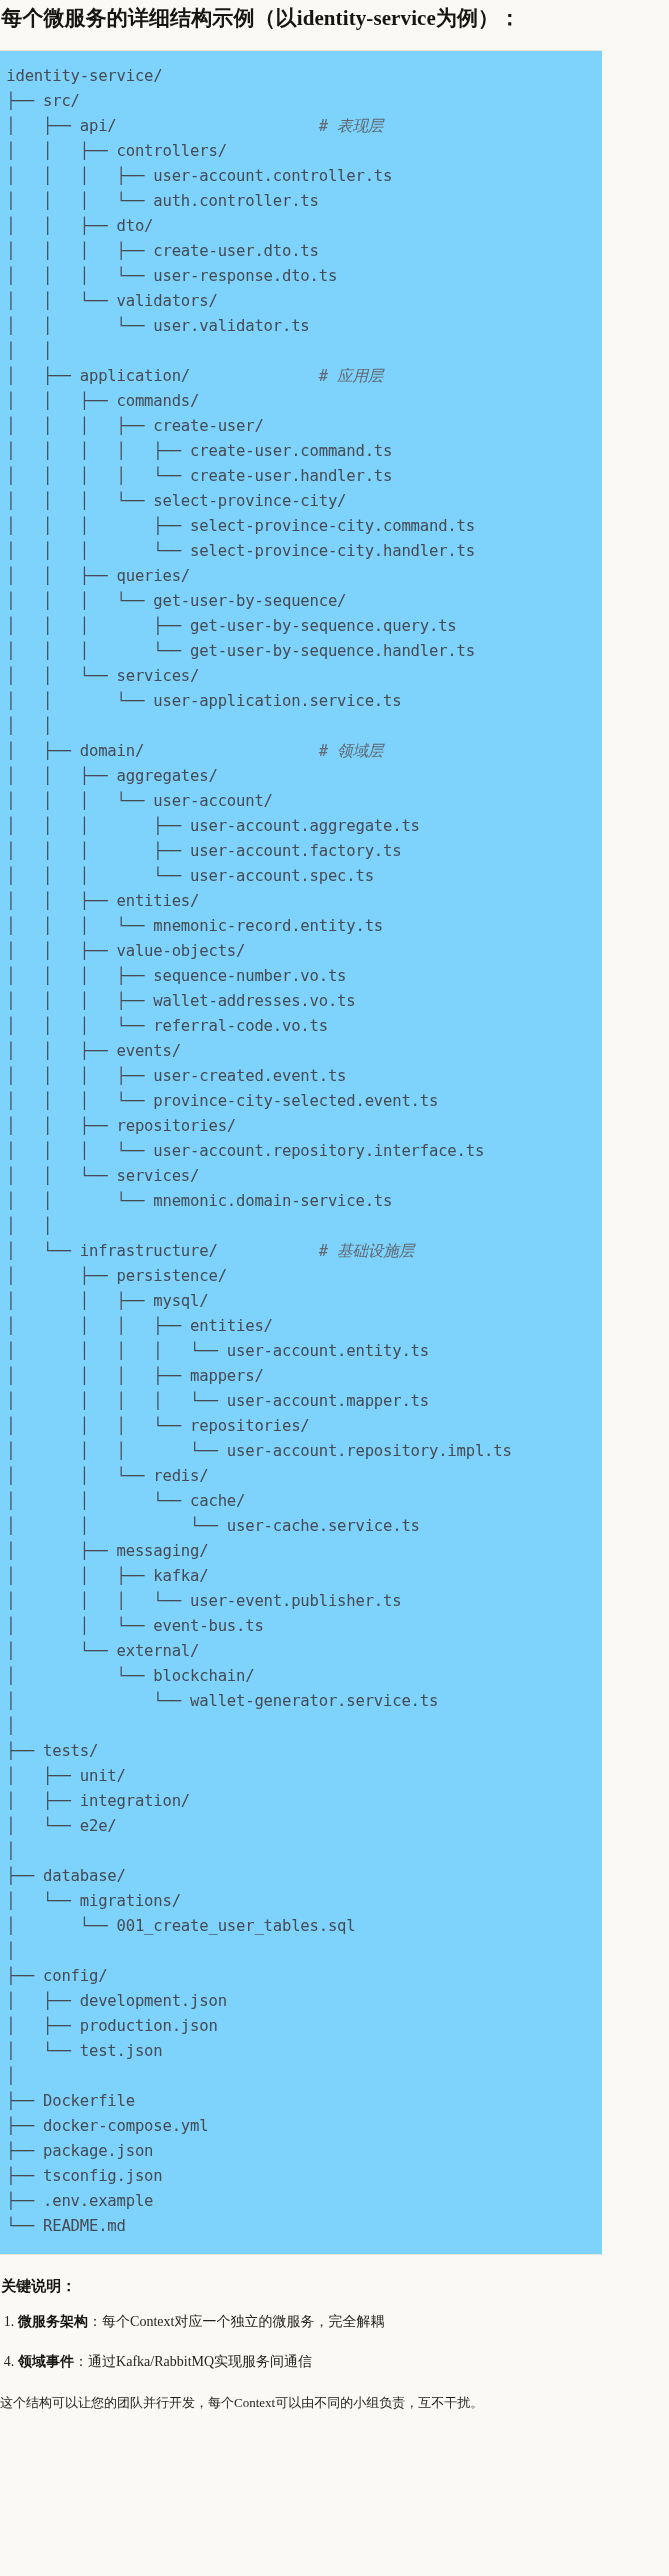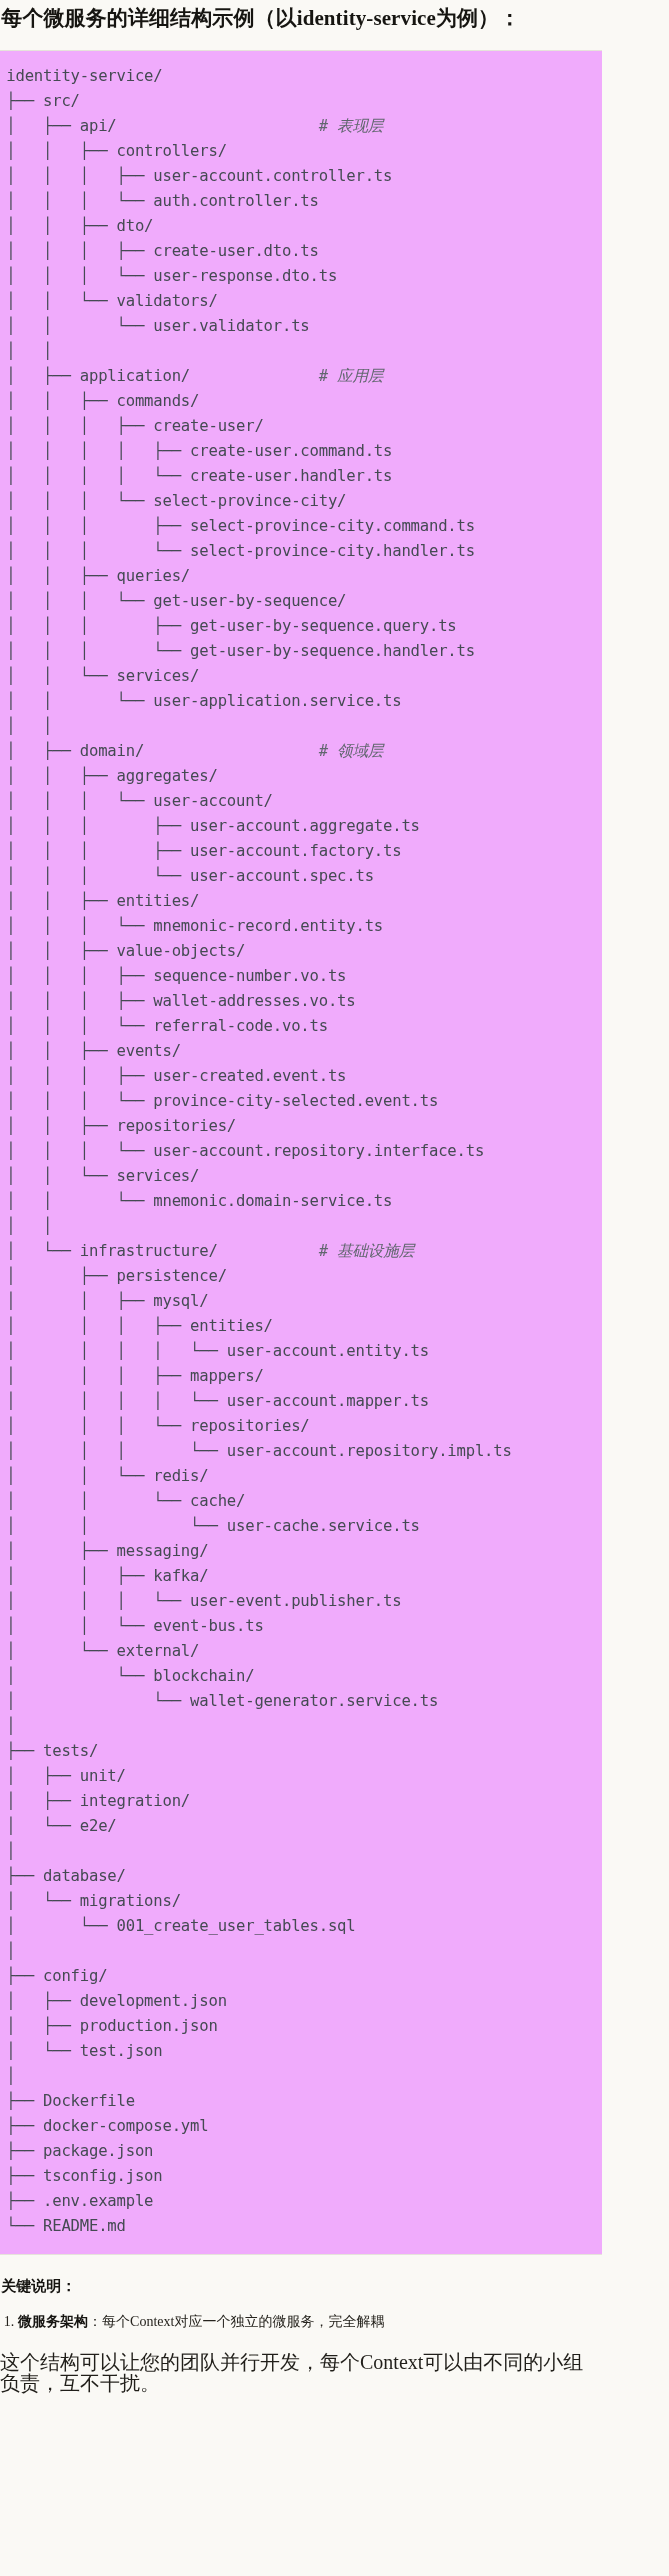--- a/index.html
+++ b/index.html
@@ -20,21 +20,21 @@
     margin: 5px 0 0 1.3px;
     font-size: 21px;
     line-height: 26px;
     font-weight: 700;
     color: #161511;
     letter-spacing: 0.1px;
   }
 
   .code-block {
     margin-top: 19px;
-    background: #f0abfc;
+    background: #7dd3fc;
     border-top: 0.6px solid #e6e3da;
     border-bottom: 0.6px solid #e6e3da;
     padding: 12.5px 7.5px 15px 6.3px;
   }
   .code-block pre {
     margin: 0;
     font-family: "DejaVu Sans Mono", monospace;
     font-size: 15.6px;
     line-height: 25px;
     letter-spacing: -0.2px;
@@ -61,21 +61,21 @@
     font-size: 14px;
     line-height: 20px;
     margin-bottom: 20px;
     color: #26241e;
   }
   ol.notes-list .num { margin-right: 3.8px; }
   ol.notes-list strong { font-weight: 700; color: #161511; }
 
   p.closing {
     margin: 20px 0 0 0;
-    font-size: 20px;
+    font-size: 13px;
     line-height: 21px;
     color: #211f1a;
   }
 </style>
 </head>
 <body>
 
 <main>
 
   <h1 class="doc-title">每个微服务的详细结构示例（以identity-service为例）：</h1>
@@ -167,18 +167,19 @@
 ├── package.json
 ├── tsconfig.json
 ├── .env.example
 └── README.md</pre>
   </section>
 
   <h2 class="notes-heading">关键说明：</h2>
 
   <ol class="notes-list">
     <li><span class="num">1.</span><strong>微服务架构</strong><span class="sep">：</span><span>每个Context对应一个独立的微服务，完全解耦</span></li>
+    <li><span class="num">4.</span><strong>领域事件</strong><span class="sep">：</span><span>通过Kafka/RabbitMQ实现服务间通信</span></li>
   </ol>
 
   <p class="closing">这个结构可以让您的团队并行开发，每个Context可以由不同的小组负责，互不干扰。</p>
 
 </main>
 
 
 </body></html>

